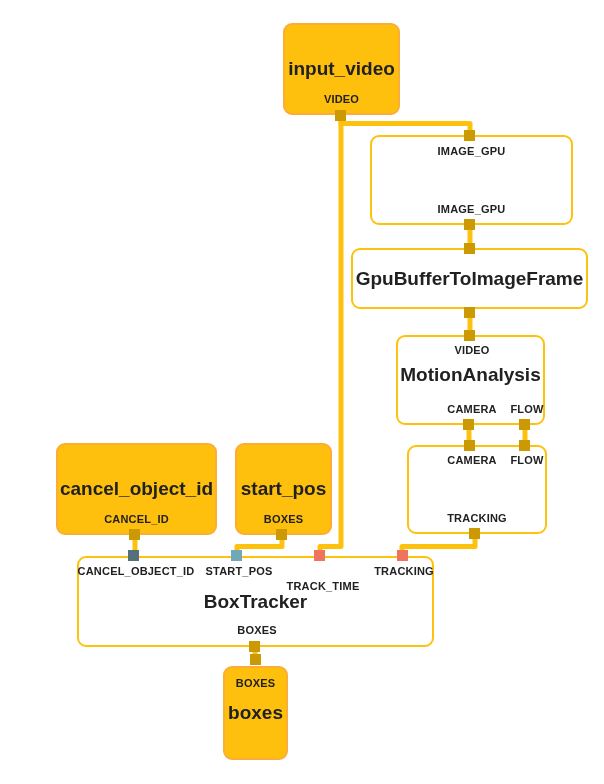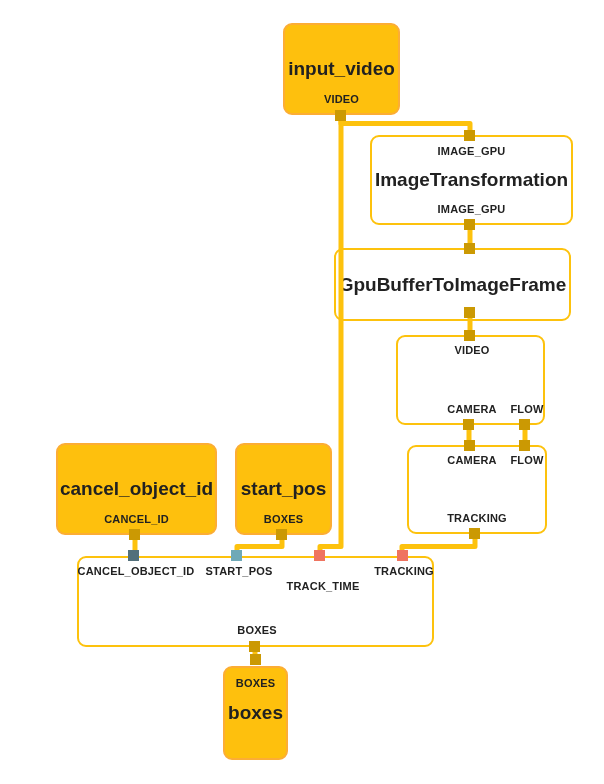--- a/index.html
+++ b/index.html
@@ -58,30 +58,30 @@
 
 <div id="canvas">
 
   <div class="node amber" style="left:283px;top:23px;width:117px;height:92px;">
     <span class="node-title">input_video</span>
     <span class="plabel ctr" style="bottom:8px;">VIDEO</span>
   </div>
 
   <div class="node white" style="left:370px;top:135px;width:203px;height:90px;">
     <span class="plabel ctr" style="top:8px;">IMAGE_GPU</span>
-    <span class="node-title">ImageTransformation</span>
     <span class="plabel ctr" style="bottom:8px;">IMAGE_GPU</span>
   </div>
 
-  <div class="node white" style="left:334px;top:248px;width:237px;height:73px;padding-left:21px;">
+  <div class="node white" style="left:351px;top:248px;width:237px;height:61px;padding-left:21px;">
     <span class="node-title">GpuBufferToImageFrame</span>
   </div>
 
   <div class="node white" style="left:396px;top:335px;width:149px;height:90px;">
     <span class="plabel cx" style="top:7px;left:74px;">VIDEO</span>
+    <span class="node-title" style="top:44%;">MotionAnalysis</span>
     <span class="plabel cx" style="bottom:8px;left:74px;">CAMERA</span>
     <span class="plabel cx" style="bottom:8px;left:129px;">FLOW</span>
   </div>
 
   <div class="node white" style="left:407px;top:445px;width:140px;height:89px;">
     <span class="plabel cx" style="top:7px;left:63px;">CAMERA</span>
     <span class="plabel cx" style="top:7px;left:118px;">FLOW</span>
     <span class="plabel cx" style="bottom:8px;left:68px;">TRACKING</span>
   </div>
 
@@ -93,20 +93,21 @@
   <div class="node amber" style="left:235px;top:443px;width:97px;height:92px;">
     <span class="node-title">start_pos</span>
     <span class="plabel ctr" style="bottom:8px;">BOXES</span>
   </div>
 
   <div class="node white" style="left:77px;top:556px;width:357px;height:91px;">
     <span class="plabel cx" style="top:7px;left:57px;">CANCEL_OBJECT_ID</span>
     <span class="plabel cx" style="top:7px;left:160px;">START_POS</span>
     <span class="plabel cx" style="top:22px;left:244px;">TRACK_TIME</span>
     <span class="plabel cx" style="top:7px;left:325px;">TRACKING</span>
+    <span class="node-title">BoxTracker</span>
     <span class="plabel cx" style="bottom:9px;left:178px;">BOXES</span>
   </div>
 
   <div class="node amber" style="left:223px;top:666px;width:65px;height:94px;">
     <span class="plabel ctr" style="top:9px;">BOXES</span>
     <span class="node-title">boxes</span>
   </div>
 
   <svg id="wires" width="604" height="784" viewBox="0 0 604 784">
 

